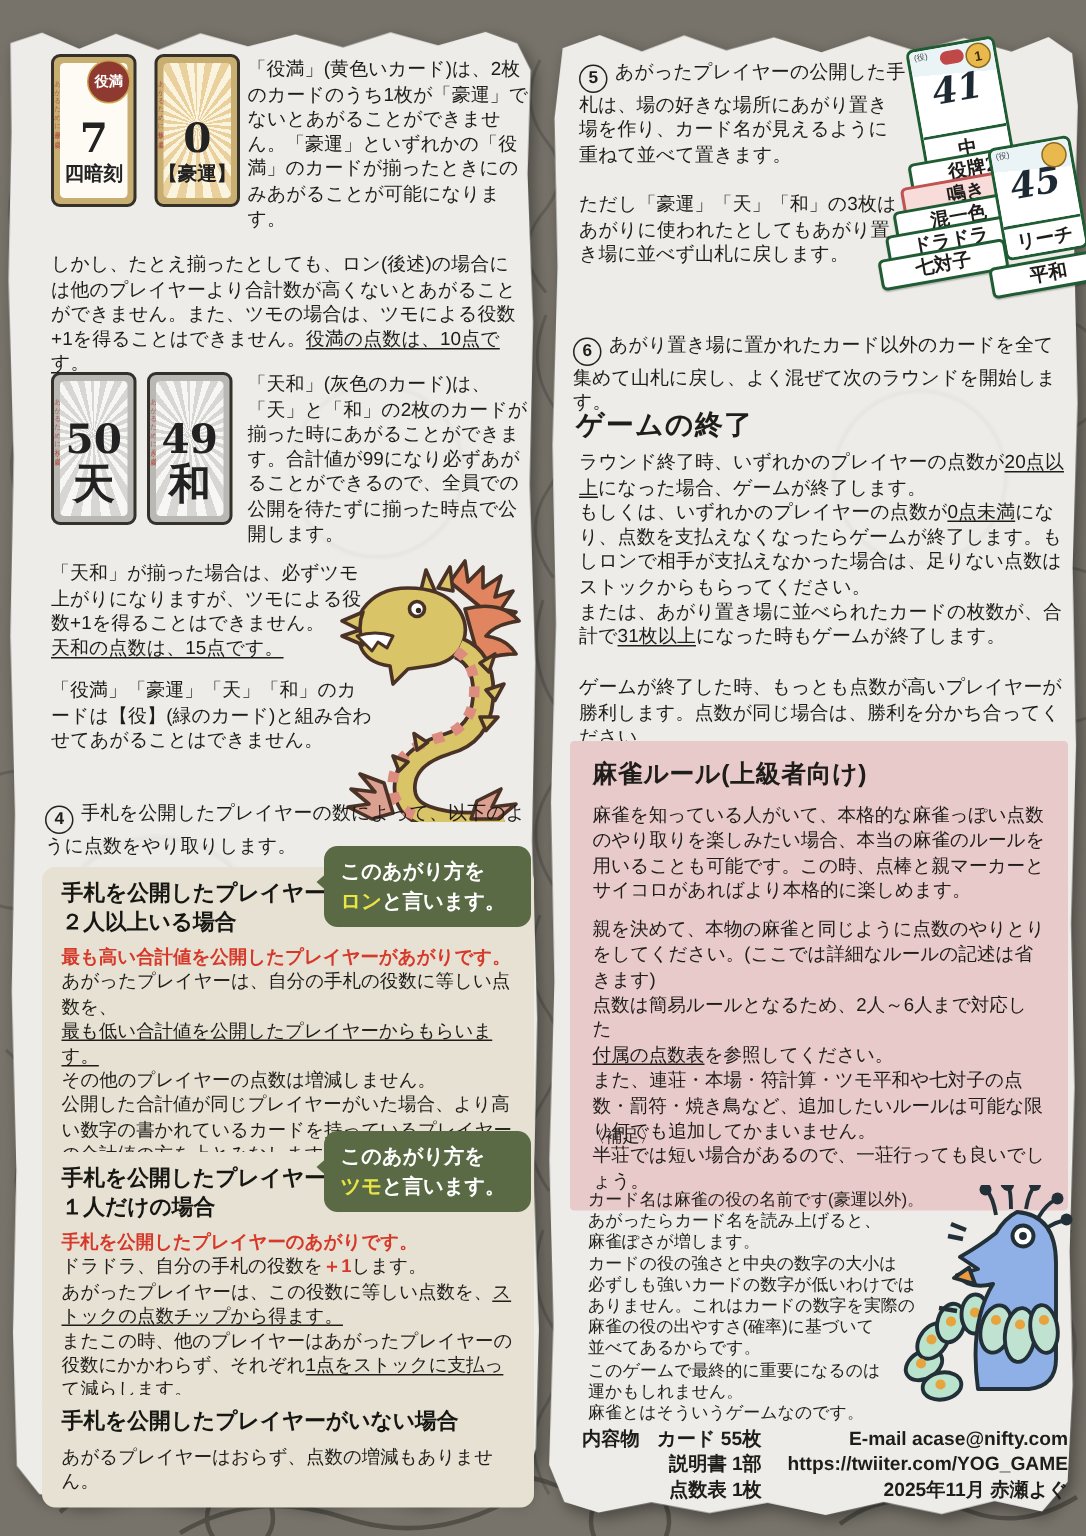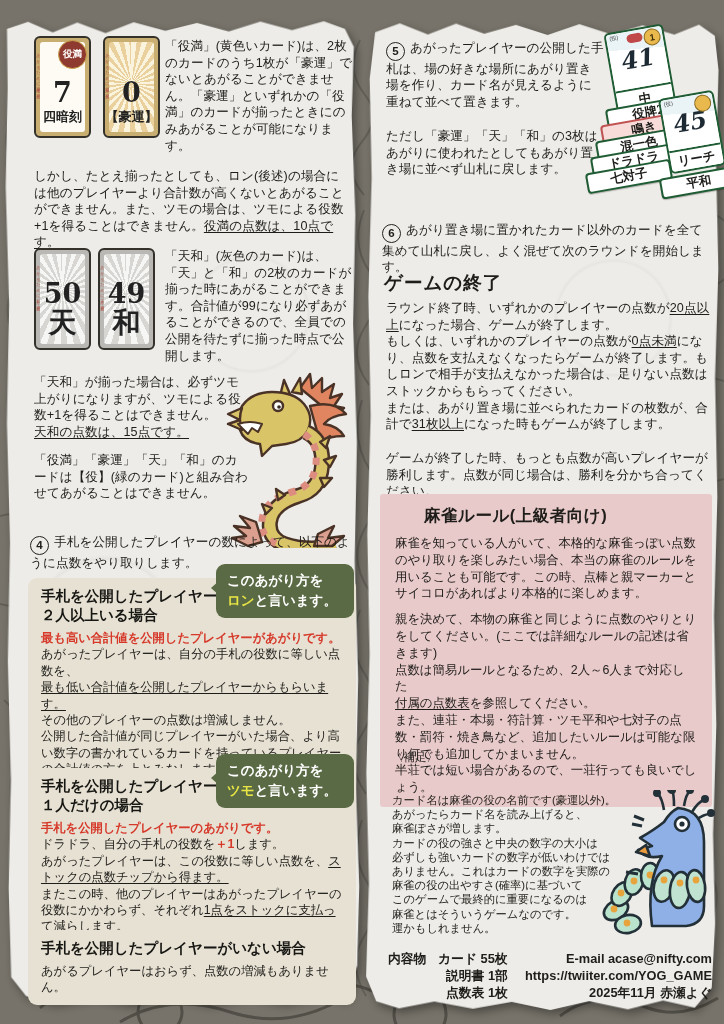--- a/index.html
+++ b/index.html
@@ -55,21 +55,21 @@
   .gcard .numzone{position:relative;height:calc(100% - 21px);background:linear-gradient(185deg,#eaf4f6 0 34%,#ffffff 34%);display:flex;align-items:center;justify-content:center;}
   .gcard .gnum{font-family:"DejaVu Serif","Liberation Serif",serif;font-style:italic;font-weight:bold;font-size:24px;color:#1e2a33;}
   .gband{height:21px;border-top:2px solid #1f5c33;display:flex;align-items:center;justify-content:center;font-family:"DejaVu Serif","Liberation Serif",serif;font-weight:bold;font-size:12.5px;background:#fff;}
   .strip{position:absolute;width:86px;height:21px;background:#fff;border:2.5px solid #1f5c33;border-radius:4px;box-sizing:border-box;display:flex;align-items:center;justify-content:center;font-family:"DejaVu Serif","Liberation Serif",serif;font-weight:bold;font-size:12.5px;transform:rotate(-10deg);box-shadow:0 1px 1px rgba(0,0,0,.25);}
   .strip.naki{border-color:#c05252;background:#f7dcda;}
   .goldcirc{position:absolute;top:1px;right:2px;width:15px;height:15px;border-radius:50%;background:#eab94e;border:1.5px solid #8a6a20;color:#3a2c08;font-size:9px;font-weight:bold;display:flex;align-items:center;justify-content:center;}
   .redpill{position:absolute;top:3px;right:20px;width:16px;height:9px;border-radius:5px;background:#c04848;}
   .yakutag{position:absolute;top:1px;left:3px;font-size:5.5px;color:#444;}
   
   .pinkbox{background:#e9caca;border-radius:3px;padding:11px 15px;width:332px;box-sizing:border-box;}
-  .pinktitle{font-size:16.5px;font-weight:bold;letter-spacing:.5px;margin-bottom:8px;margin-left:29px;}
+  .pinktitle{font-size:16.5px;font-weight:bold;letter-spacing:.5px;margin-bottom:8px;}
   .pinkp{font-size:12.4px;line-height:16.8px;}
   .h1{font-size:18.5px;font-weight:bold;letter-spacing:1px;}
   .hosoku{font-size:11.3px;line-height:14.2px;color:#26241f;}
   .hosoku-title{font-size:11.5px;margin-bottom:4px;}
   .foot{font-size:12.8px;font-weight:bold;line-height:17px;}
   .foot-right{text-align:right;}
 </style>
 </head>
 <body>
 
@@ -292,23 +292,24 @@
 
   <div class="abs hosoku-title" style="left:392px;top:750px;">〈補足〉</div>
   <div class="abs hosoku" style="left:392px;top:793px;width:230px;">
     <div>カード名は麻雀の役の名前です(豪運以外)。</div>
     <div>あがったらカード名を読み上げると、</div>
     <div>麻雀ぽさが増します。</div>
     <div>カードの役の強さと中央の数字の大小は</div>
     <div>必ずしも強いカードの数字が低いわけでは</div>
     <div>ありません。これはカードの数字を実際の</div>
     <div>麻雀の役の出やすさ(確率)に基づいて</div>
+    <div>並べてあるからです。</div>
     <div>このゲームで最終的に重要になるのは</div>
+    <div>運かもしれません。</div>
     <div>麻雀とはそういうゲームなのです。</div>
-    <div>運かもしれません。</div>
   </div>
 
   <svg class="abs" style="left:598px;top:790px;" width="120" height="150" viewBox="0 0 120 150" xmlns="http://www.w3.org/2000/svg">
     <g stroke="#233038" stroke-width="2.6" stroke-linejoin="round">
       <g fill="#b9e3cd">
         <ellipse cx="18" cy="120" rx="13" ry="9" transform="rotate(-30 18 120)"></ellipse>
         <ellipse cx="24" cy="104" rx="13" ry="9" transform="rotate(-55 24 104)"></ellipse>
         <ellipse cx="36" cy="92" rx="13" ry="9" transform="rotate(-75 36 92)"></ellipse>
         <ellipse cx="30" cy="134" rx="13" ry="9" transform="rotate(-10 30 134)"></ellipse>
         <ellipse cx="52" cy="86" rx="13" ry="9" transform="rotate(-88 52 86)"></ellipse>

